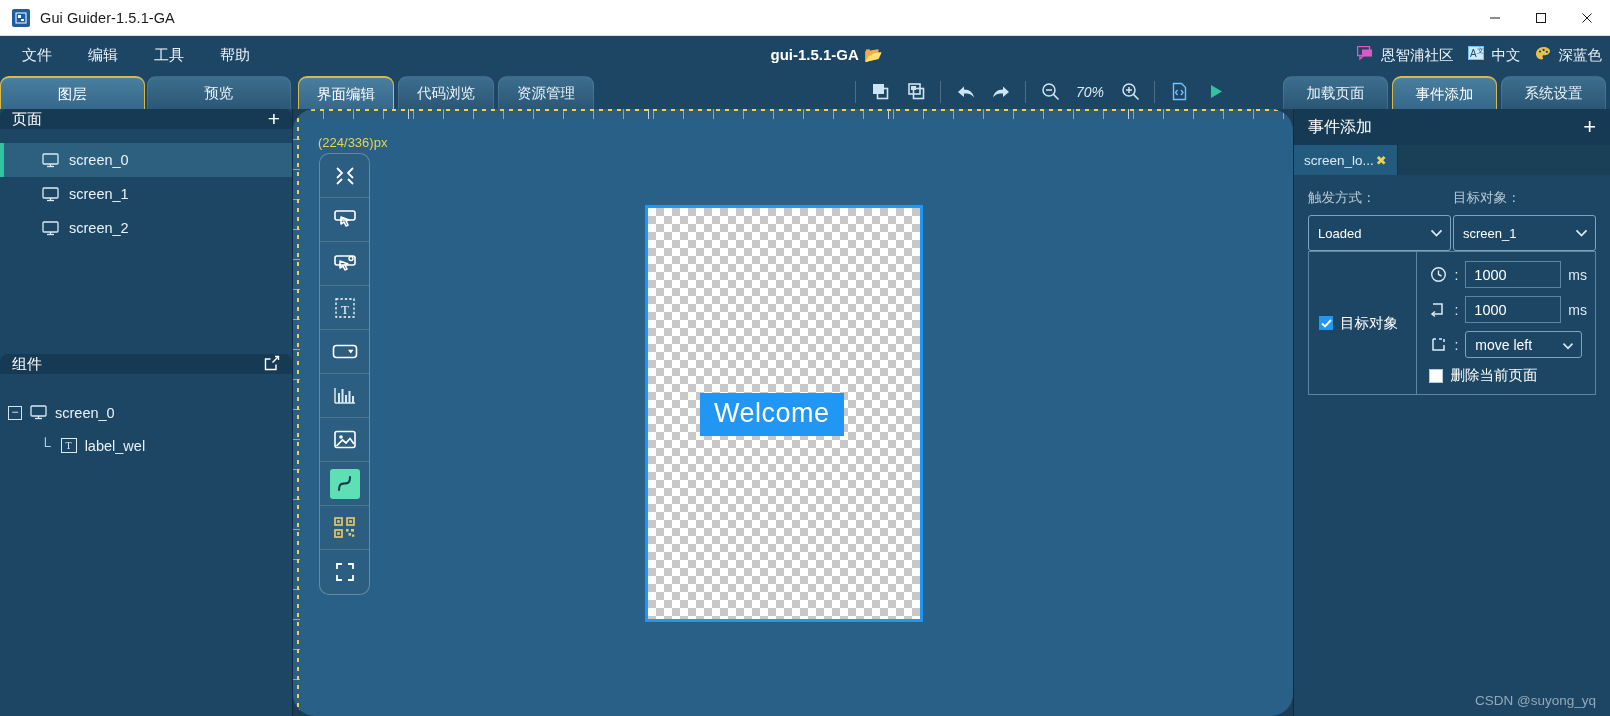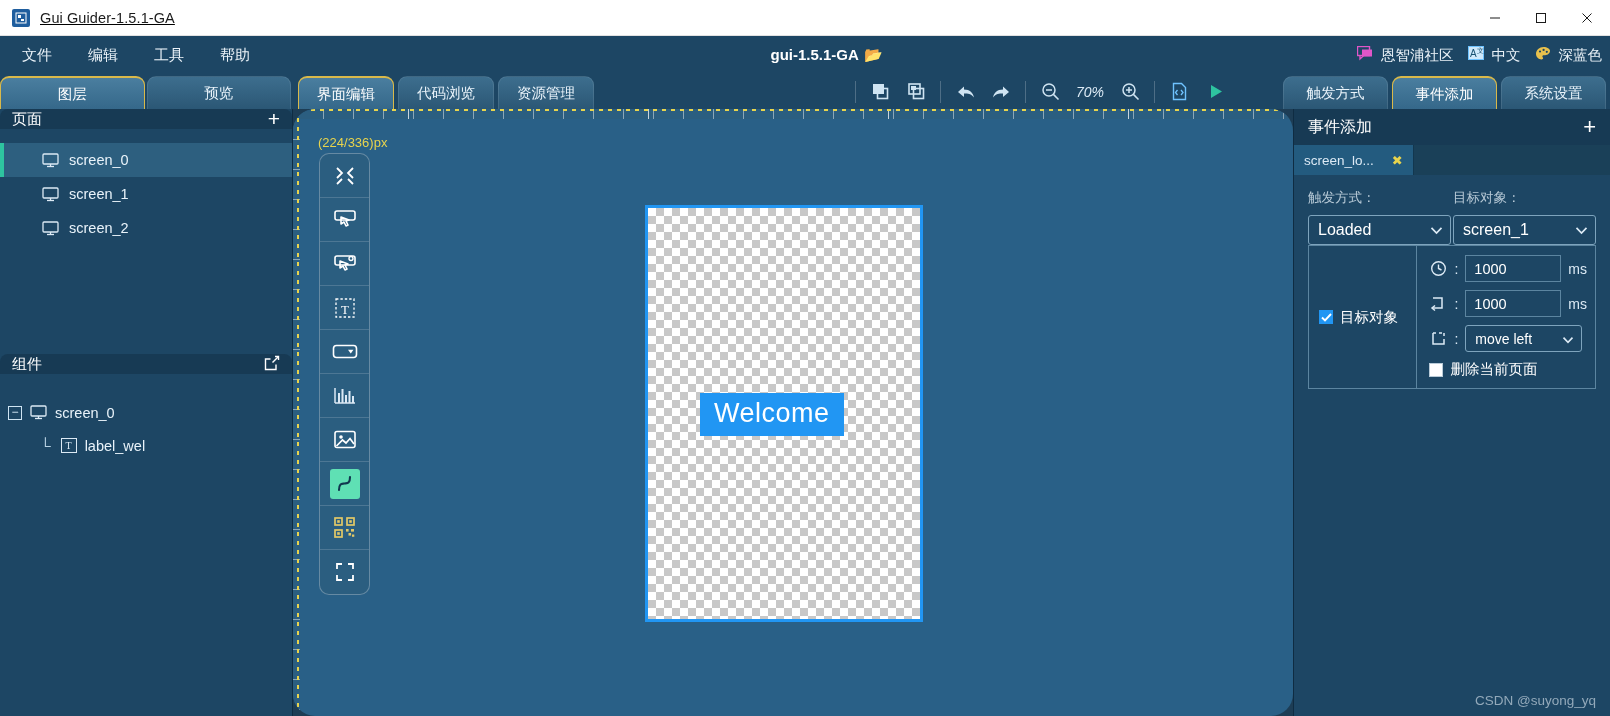--- a/index.html
+++ b/index.html
@@ -9,21 +9,20 @@
     font-family: "Liberation Sans", sans-serif;
     background: #1d3d55;
   }
   .app { position: relative; width: 1610px; height: 716px; background: #1d3d55; }
 
   
   .titlebar {
     height: 36px; background: #ffffff;
     display: flex; align-items: center;
     border-bottom: 1px solid #e2e2e2;
-    text-decoration: underline;
   }
   .tb-icon {
     width: 18px; height: 18px; margin-left: 12px; margin-right: 10px;
     background: #1f5e9e; border-radius: 2px;
     display: flex; align-items: center; justify-content: center;
     color: #fff; font-size: 10px; line-height: 1;
   }
   .tb-title { font-size: 14.5px; color: #1b1b1b; letter-spacing: .1px; }
   .tb-spacer { flex: 1; }
   .wctrl {
@@ -227,32 +226,32 @@
   }
   .rp-head {
     height: 36px; background: #173a54;
     display: flex; align-items: center; justify-content: space-between;
     padding: 0 14px; color: #ffffff; font-size: 16px;
   }
   .rp-head .plus { font-size: 22px; line-height: 1; }
   .ev-tabs { height: 30px; background: #1a4058; display: flex; align-items: stretch; }
   .ev-chip {
     background: #235b7f; color: #dceaf5; font-size: 13.5px;
-    display: flex; align-items: center; gap: 18px; padding: 0 10px;
+    display: flex; align-items: center; gap: 2px; padding: 0 10px;
     border-right: 1px solid #12374f;
   }
   .ev-chip .x { color: #e8d44d; font-size: 13px; }
   .rp-body { padding: 14px 14px 0; }
   .field-row { display: flex; gap: 2px; }
   .field { flex: 1; }
   .field-label { color: #b7c9d6; font-size: 13.5px; margin-bottom: 8px; }
   .sel {
-    position: relative; height: 30px; background: #1d4664;
+    position: relative; height: 36px; background: #1d4664;
     border: 1px solid #7ea4bd; border-radius: 3px;
-    color: #ffffff; font-size: 16px;
+    color: #ffffff; font-size: 13px;
     display: flex; align-items: center; padding: 0 24px 0 9px;
   }
   .sel .chev {
     position: absolute; right: 7px; top: 50%; transform: translateY(-50%);
     color: #dceaf5;
   }
   .action-label { color: #dceaf5; font-size: 14.5px; margin: 16px 0 8px; }
   .action-box {
     border: 1px solid #5c85a0; display: flex; min-height: 110px;
   }
@@ -433,21 +432,21 @@
         </div>
         <div class="tbtn playbtn">
           <svg width="19" height="19" viewBox="0 0 19 19">
               <polygon points="5,3 16,9.5 5,16" fill="#2ec4a0"></polygon>
             </svg>
         </div>
       </div>
     </div>
 
     <div class="tabgroup" id="right-tabs">
-      <div class="tab">触发方式</div>
+      <div class="tab">加载页面</div>
       <div class="tab active">事件添加</div>
       <div class="tab">系统设置</div>
     </div>
   </div>
 
   <div class="body">
 
     <div class="leftpanel">
 
       <div class="pages-sec">

